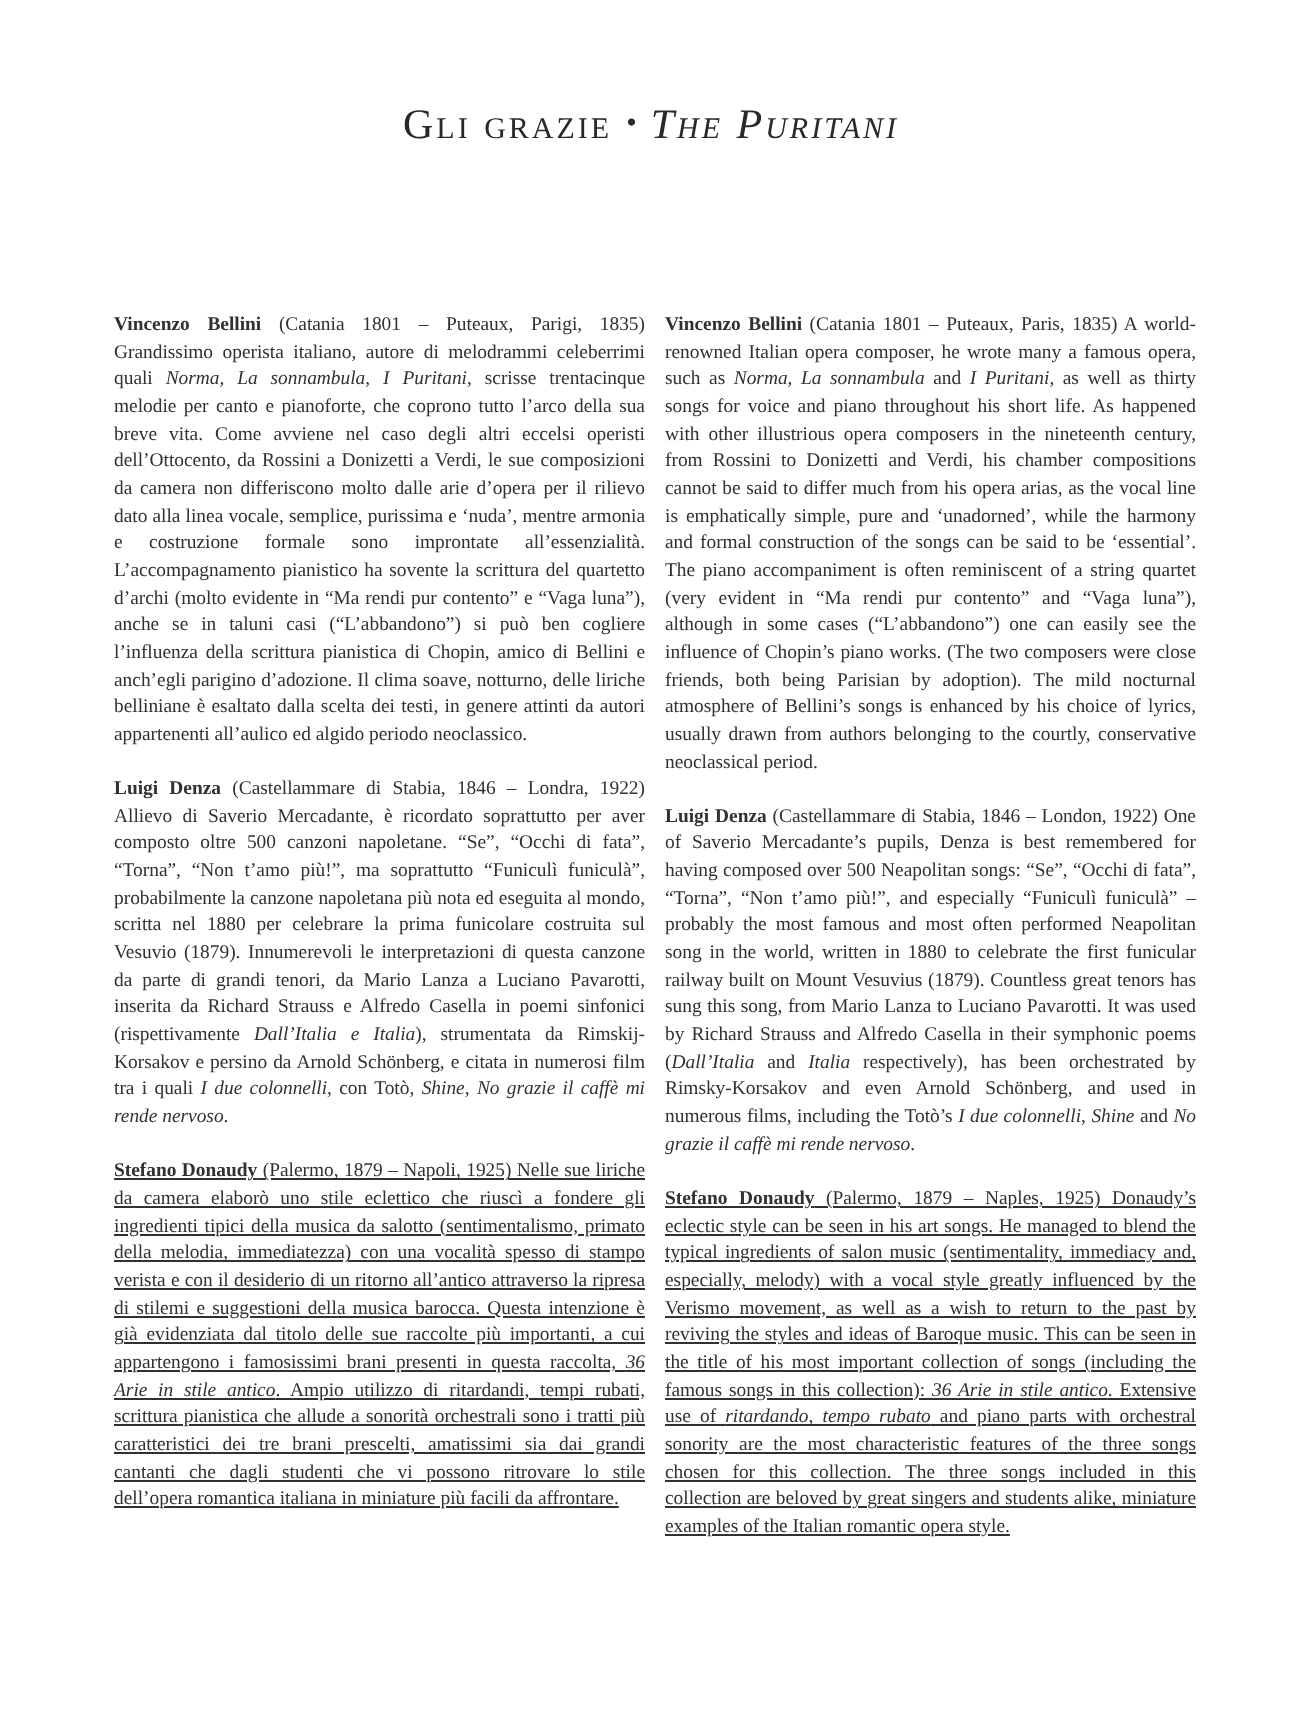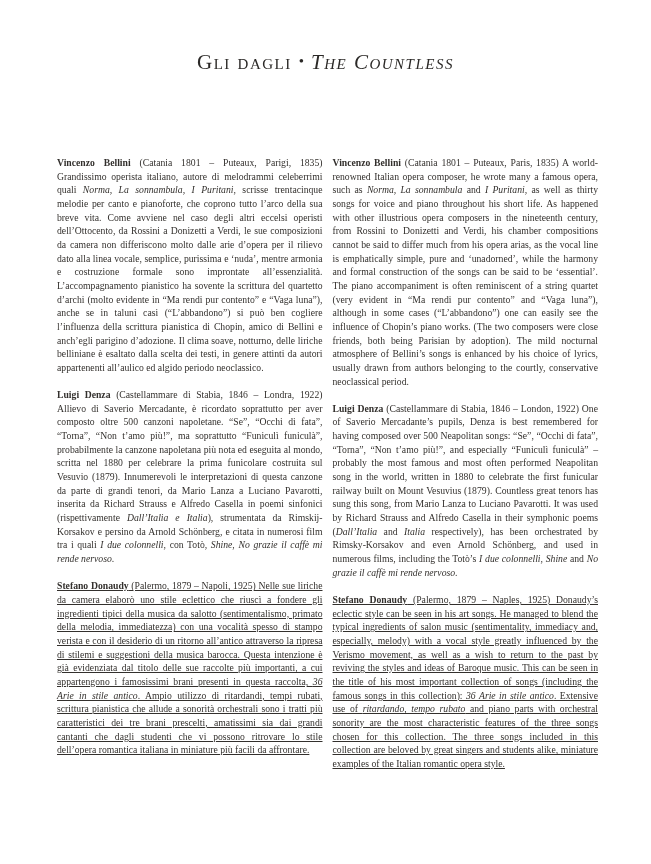--- a/index.html
+++ b/index.html
@@ -61,21 +61,21 @@
   .para:last-child { margin-bottom: 0; text-decoration: underline; }
   .seg-b { font-weight: bold; }
   .seg-i { font-style: italic; }
   .seg-n { }
 </style>
 </head>
 <body>
 
 <div class="page">
   <h1 class="title">
-    <span class="t-main">Gli dagli</span><span class="t-sep">•</span><span class="t-eng">The Countless</span>
+    <span class="t-main">Gli grazie</span><span class="t-sep">•</span><span class="t-eng">The Puritani</span>
   </h1>
   <div class="columns">
     <div class="col">
         <p class="para"><span class="seg-b">Vincenzo Bellini</span><span class="seg-n"> (Catania 1801 – Puteaux, Parigi, 1835) Grandissimo operista italiano, autore di melodrammi celeberrimi quali </span><span class="seg-i">Norma, La sonnambula, I Puritani</span><span class="seg-n">, scrisse trentacinque melodie per canto e pianoforte, che coprono tutto l’arco della sua breve vita. Come avviene nel caso degli altri eccelsi operisti dell’Ottocento, da Rossini a Donizetti a Verdi, le sue composizioni da camera non differiscono molto dalle arie d’opera per il rilievo dato alla linea vocale, semplice, purissima e ‘nuda’, mentre armonia e costruzione formale sono improntate all’essenzialità. L’accompagnamento pianistico ha sovente la scrittura del quartetto d’archi (molto evidente in “Ma rendi pur contento” e “Vaga luna”), anche se in taluni casi (“L’abbandono”) si può ben cogliere l’influenza della scrittura pianistica di Chopin, amico di Bellini e anch’egli parigino d’adozione. Il clima soave, notturno, delle liriche belliniane è esaltato dalla scelta dei testi, in genere attinti da autori appartenenti all’aulico ed algido periodo neoclassico.</span></p>
         <p class="para"><span class="seg-b">Luigi Denza</span><span class="seg-n"> (Castellammare di Stabia, 1846 – Londra, 1922) Allievo di Saverio Mercadante, è ricordato soprattutto per aver composto oltre 500 canzoni napoletane. “Se”, “Occhi di fata”, “Torna”, “Non t’amo più!”, ma soprattutto “Funiculì funiculà”, probabilmente la canzone napoletana più nota ed eseguita al mondo, scritta nel 1880 per celebrare la prima funicolare costruita sul Vesuvio (1879). Innumerevoli le interpretazioni di questa canzone da parte di grandi tenori, da Mario Lanza a Luciano Pavarotti, inserita da Richard Strauss e Alfredo Casella in poemi sinfonici (rispettivamente </span><span class="seg-i">Dall’Italia e Italia</span><span class="seg-n">), strumentata da Rimskij-Korsakov e persino da Arnold Schönberg, e citata in numerosi film tra i quali </span><span class="seg-i">I due colonnelli</span><span class="seg-n">, con Totò, </span><span class="seg-i">Shine</span><span class="seg-n">, </span><span class="seg-i">No grazie il caffè mi rende nervoso</span><span class="seg-n">.</span></p>
         <p class="para"><span class="seg-b">Stefano Donaudy</span><span class="seg-n"> (Palermo, 1879 – Napoli, 1925) Nelle sue liriche da camera elaborò uno stile eclettico che riuscì a fondere gli ingredienti tipici della musica da salotto (sentimentalismo, primato della melodia, immediatezza) con una vocalità spesso di stampo verista e con il desiderio di un ritorno all’antico attraverso la ripresa di stilemi e suggestioni della musica barocca. Questa intenzione è già evidenziata dal titolo delle sue raccolte più importanti, a cui appartengono i famosissimi brani presenti in questa raccolta, </span><span class="seg-i">36 Arie in stile antico</span><span class="seg-n">. Ampio utilizzo di ritardandi, tempi rubati, scrittura pianistica che allude a sonorità orchestrali sono i tratti più caratteristici dei tre brani prescelti, amatissimi sia dai grandi cantanti che dagli studenti che vi possono ritrovare lo stile dell’opera romantica italiana in miniature più facili da affrontare.</span></p>
       </div>
     <div class="col">
         <p class="para"><span class="seg-b">Vincenzo Bellini</span><span class="seg-n"> (Catania 1801 – Puteaux, Paris, 1835) A world-renowned Italian opera composer, he wrote many a famous opera, such as </span><span class="seg-i">Norma, La sonnambula</span><span class="seg-n"> and </span><span class="seg-i">I Puritani</span><span class="seg-n">, as well as thirty songs for voice and piano throughout his short life. As happened with other illustrious opera composers in the nineteenth century, from Rossini to Donizetti and Verdi, his chamber compositions cannot be said to differ much from his opera arias, as the vocal line is emphatically simple, pure and ‘unadorned’, while the harmony and formal construction of the songs can be said to be ‘essential’. The piano accompaniment is often reminiscent of a string quartet (very evident in “Ma rendi pur contento” and “Vaga luna”), although in some cases (“L’abbandono”) one can easily see the influence of Chopin’s piano works. (The two composers were close friends, both being Parisian by adoption). The mild nocturnal atmosphere of Bellini’s songs is enhanced by his choice of lyrics, usually drawn from authors belonging to the courtly, conservative neoclassical period.</span></p>
         <p class="para"><span class="seg-b">Luigi Denza</span><span class="seg-n"> (Castellammare di Stabia, 1846 – London, 1922) One of Saverio Mercadante’s pupils, Denza is best remembered for having composed over 500 Neapolitan songs: “Se”, “Occhi di fata”, “Torna”, “Non t’amo più!”, and especially “Funiculì funiculà” – probably the most famous and most often performed Neapolitan song in the world, written in 1880 to celebrate the first funicular railway built on Mount Vesuvius (1879). Countless great tenors has sung this song, from Mario Lanza to Luciano Pavarotti. It was used by Richard Strauss and Alfredo Casella in their symphonic poems (</span><span class="seg-i">Dall’Italia</span><span class="seg-n"> and </span><span class="seg-i">Italia</span><span class="seg-n"> respectively), has been orchestrated by Rimsky-Korsakov and even Arnold Schönberg, and used in numerous films, including the Totò’s </span><span class="seg-i">I due colonnelli</span><span class="seg-n">, </span><span class="seg-i">Shine</span><span class="seg-n"> and </span><span class="seg-i">No grazie il caffè mi rende nervoso</span><span class="seg-n">.</span></p>

